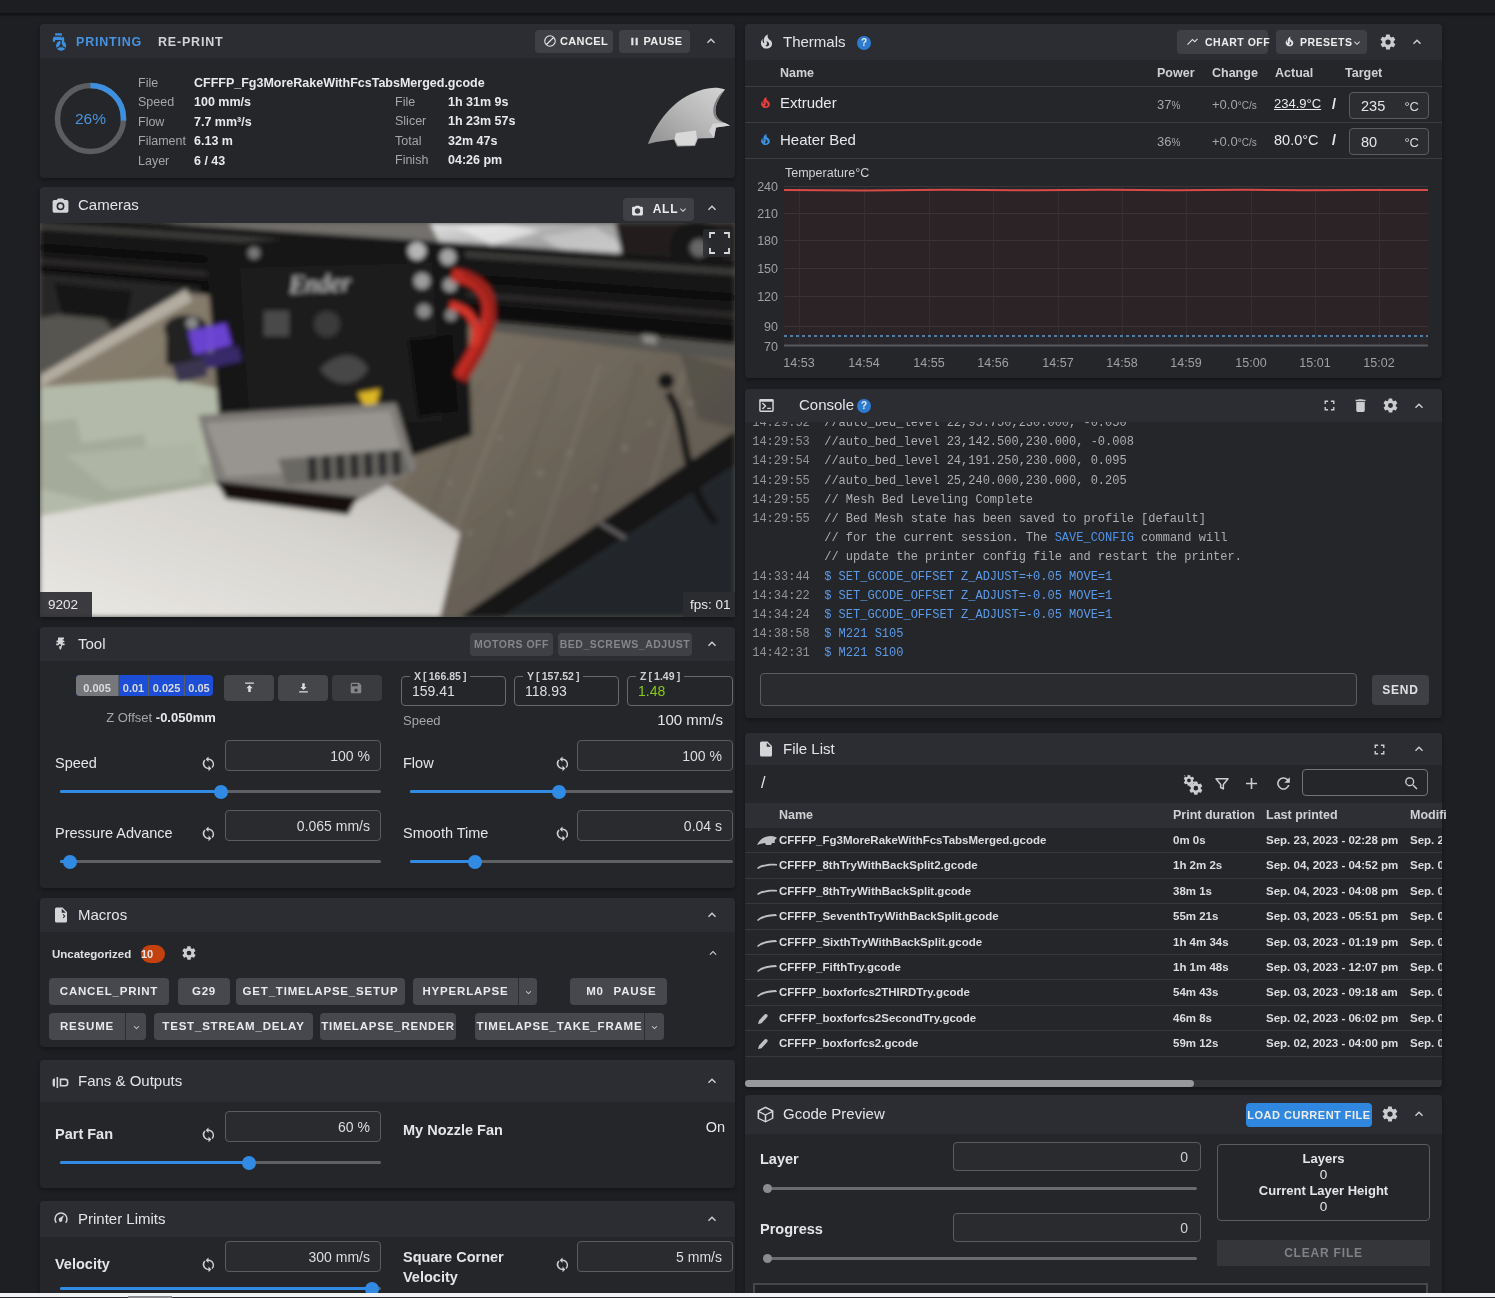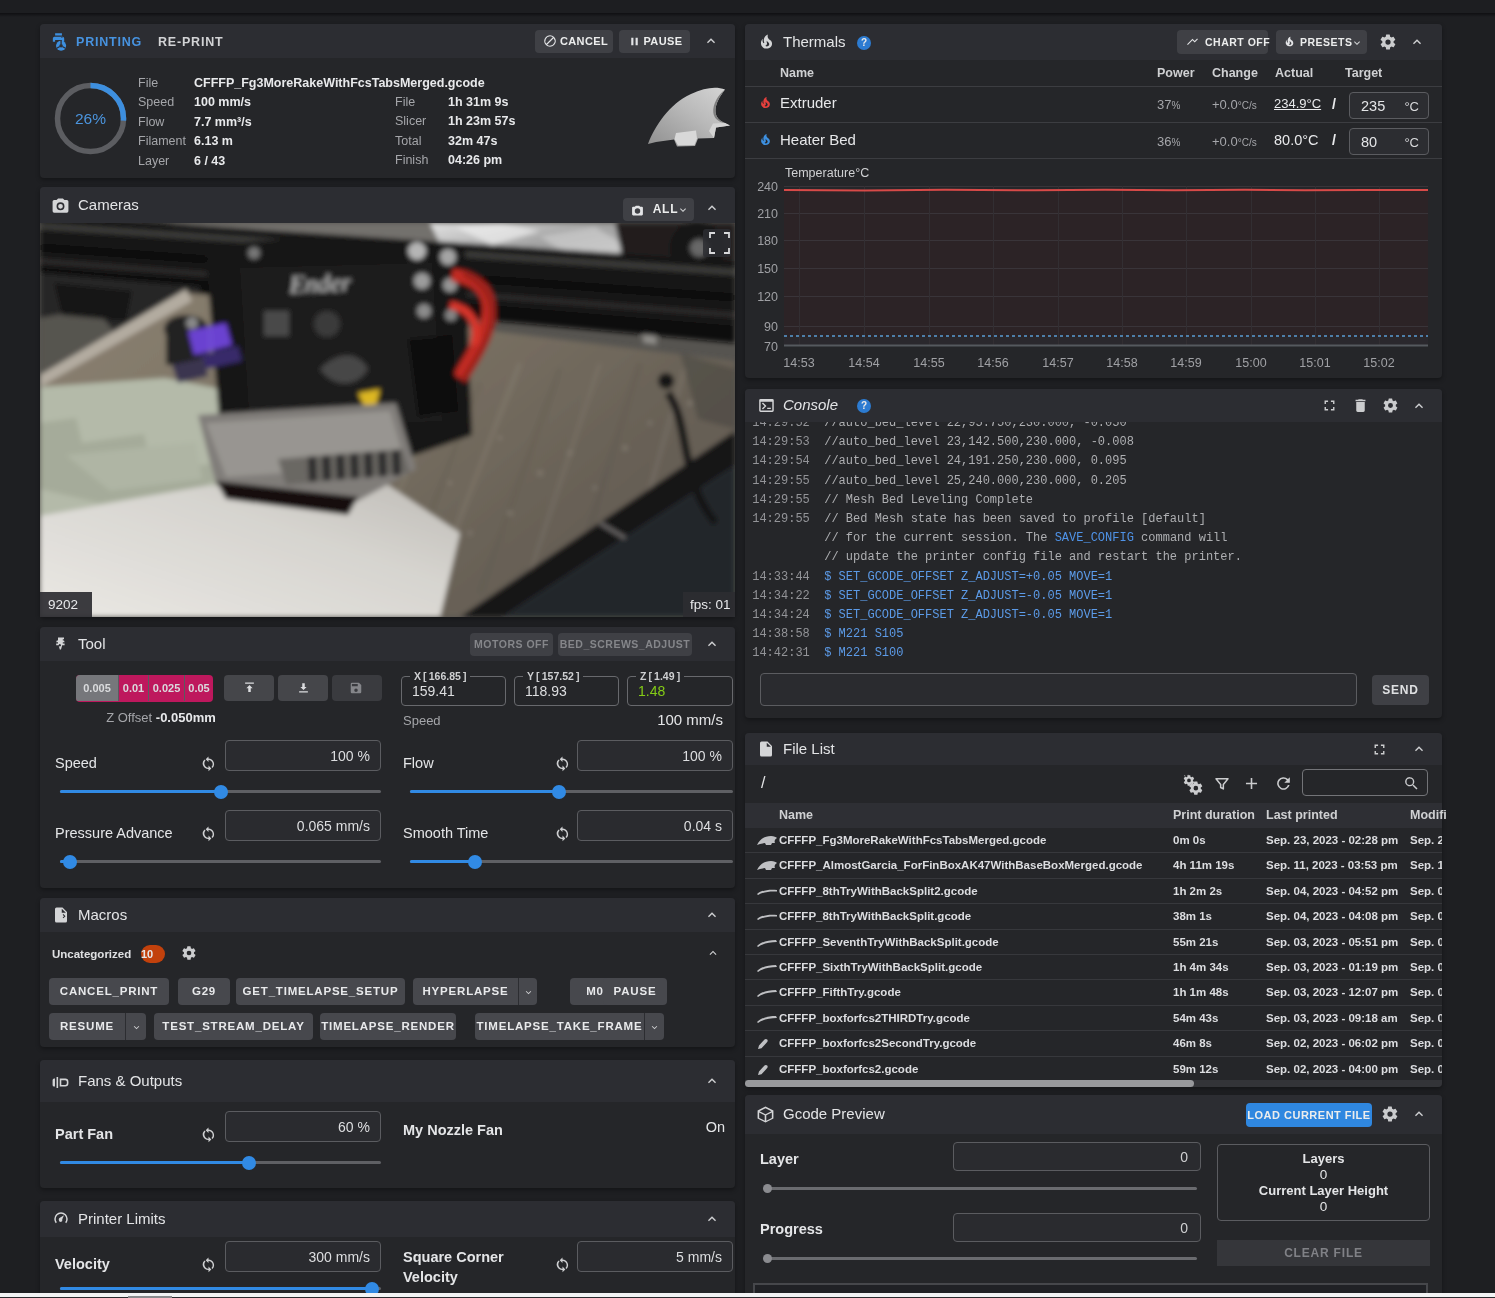--- a/index.html
+++ b/index.html
@@ -244,21 +244,21 @@
     <svg class="abs" style="left:12px;top:8px;" width="18" height="18" viewBox="0 0 24 24">
         <path fill="#d4d5d7" d="M7 2h10v3h-2v2h2l1 3h-3v2h3v3h-4l-2 7h-2l-2-7H4v-3h3V10H4l1-3h2V5H7V2m5 13a2 2 0 1 0 0 .01z" transform="scale(0.8) translate(3,2)"></path>
       </svg>
     <div class="ptitle" style="left:38px;top:8px;">Tool</div>
     <div class="hbtn" style="left:430px;top:6px;width:83px;height:23px;line-height:23px;color:#85868a;background:#3f4045;font-size:10.5px;letter-spacing:.5px;white-space:nowrap;">MOTORS OFF</div>
     <div class="hbtn" style="left:518px;top:6px;width:134px;height:23px;line-height:23px;color:#85868a;background:#3f4045;font-size:10.5px;letter-spacing:.5px;white-space:nowrap;">BED_SCREWS_ADJUST</div>
     <svg class="chev" style="left:664px;top:9px;" viewBox="0 0 24 24">
         <path fill="#d0d1d3" d="M7.4 15.4 12 10.8l4.6 4.6L18 14l-6-6-6 6z"></path>
       </svg>
 
-    <div class="abs" style="left:36px;top:48px;width:137px;height:27px;background:#be185d;border-radius:4px;overflow:hidden;font-size:11px;font-weight:bold;color:#dadbdd;">
+    <div class="abs" style="left:36px;top:48px;width:137px;height:21px;background:#1d4ed8;border-radius:4px;overflow:hidden;font-size:11px;font-weight:bold;color:#dadbdd;">
       <div class="abs" style="left:0;top:0;width:42px;height:26px;background:#76777b;text-align:center;line-height:26px;">0.005</div>
       <div class="abs" style="left:42px;top:0;width:30px;height:26px;text-align:center;line-height:26px;border-left:1px solid #5a5b5f;">0.01</div>
       <div class="abs" style="left:72px;top:0;width:36px;height:26px;text-align:center;line-height:26px;border-left:1px solid #5a5b5f;">0.025</div>
       <div class="abs" style="left:108px;top:0;width:29px;height:26px;text-align:center;line-height:26px;border-left:1px solid #5a5b5f;">0.05</div>
     </div>
     <div class="abs" style="left:184px;top:48px;width:50px;height:26px;background:#45464a;border-radius:4px;">
       <svg class="abs" style="left:18px;top:5px;" width="15" height="15" viewBox="0 0 24 24">
           <path fill="#dcdde0" d="M5 4h14v2H5zm7 4 5 5h-3v6h-4v-6H7l5-5z"></path>
         </svg>
     </div>
@@ -559,21 +559,21 @@
           <text x="634" y="204">15:02</text>
       </g>
     </svg>
   </div>
 
   <div class="panel" style="left:745px;top:389px;width:697px;height:329px;">
     <div class="phead" style="height:33px;"></div>
     <svg class="abs" style="left:12px;top:7px;" width="19" height="19" viewBox="0 0 24 24">
         <path fill="#d4d5d7" d="M20 19V7H4v12h16m0-16a2 2 0 0 1 2 2v14a2 2 0 0 1-2 2H4a2 2 0 0 1-2-2V5a2 2 0 0 1 2-2h16m-7 14v-2h5v2h-5m-3.4-4L5.8 9.2l1.4-1.4L12 12.6l-4.8 4.8-1.4-1.4 3.8-3.4z" transform="scale(0.92) translate(1,1)"></path>
       </svg>
-    <div class="ptitle" style="left:38px;top:7px;font-style:italic;">Console</div>
+    <div class="ptitle" style="left:54px;top:7px;">Console</div>
     <div class="abs" style="left:112px;top:10px;width:14px;height:14px;border-radius:50%;background:#2c7bd1;color:#e8e8e8;font-size:10px;font-weight:bold;text-align:center;line-height:14px;">?</div>
     <svg class="abs" style="left:576px;top:8px;" width="17" height="17" viewBox="0 0 24 24">
         <path fill="#cbccce" d="M5 5h5v2H7v3H5V5m9 0h5v5h-2V7h-3V5m3 9h2v5h-5v-2h3v-3M10 17v2H5v-5h2v3h3z"></path>
       </svg>
     <svg class="abs" style="left:607px;top:8px;" width="17" height="17" viewBox="0 0 24 24">
         <path fill="#cbccce" d="M19 4h-3.5l-1-1h-5l-1 1H5v2h14M6 19a2 2 0 0 0 2 2h8a2 2 0 0 0 2-2V7H6v12z"></path>
       </svg>
     <svg class="abs" style="left:637px;top:8px;" width="17" height="17" viewBox="0 0 24 24">
         <path fill="#cbccce" d="M12 15.5A3.5 3.5 0 1 1 15.5 12 3.5 3.5 0 0 1 12 15.5m7.4-2.5a7.8 7.8 0 0 0 .1-1 7.8 7.8 0 0 0-.1-1l2.1-1.7a.5.5 0 0 0 .1-.6l-2-3.5a.5.5 0 0 0-.6-.2l-2.5 1a7.6 7.6 0 0 0-1.7-1l-.4-2.6a.5.5 0 0 0-.5-.4h-4a.5.5 0 0 0-.5.4L9 5a7.6 7.6 0 0 0-1.7 1l-2.5-1a.5.5 0 0 0-.6.2l-2 3.5a.5.5 0 0 0 .1.6L4.5 11a7.8 7.8 0 0 0-.1 1 7.8 7.8 0 0 0 .1 1l-2.1 1.7a.5.5 0 0 0-.1.6l2 3.5a.5.5 0 0 0 .6.2l2.5-1a7.6 7.6 0 0 0 1.7 1l.4 2.6a.5.5 0 0 0 .5.4h4a.5.5 0 0 0 .5-.4l.4-2.6a7.6 7.6 0 0 0 1.7-1l2.5 1a.5.5 0 0 0 .6-.2l2-3.5a.5.5 0 0 0-.1-.6z"></path>
       </svg>
@@ -650,29 +650,20 @@
           <svg class="ficon" width="22" height="12" viewBox="0 0 22 12">
             <path fill="#bfc0c3" d="M1 10 C4 4 9 1 15 1 C18 1 20 2 21 3 C19 4 18 6 19 8 L16 8 L15 10 L10 10 L9 8 L4 9 Z"></path>
           </svg>
           <span class="fname">CFFFP_Fg3MoreRakeWithFcsTabsMerged.gcode</span>
           <span class="fdur">0m 0s</span>
           <span class="fdate">Sep. 23, 2023 - 02:28 pm</span>
           <span class="fmod">Sep. 2</span>
         </div>
       <div class="frow">
           <svg class="ficon" width="22" height="12" viewBox="0 0 22 12">
-            <path fill="#bfc0c3" d="M1 10 C4 4 9 1 15 1 C18 1 20 2 21 3 C19 4 18 6 19 8 L16 8 L15 10 L10 10 L9 8 L4 9 Z"></path>
-          </svg>
-          <span class="fname">CFFFP_AlmostGarcia_ForFinBoxAK47WithBaseBoxMerged.gcode</span>
-          <span class="fdur">4h 11m 19s</span>
-          <span class="fdate">Sep. 11, 2023 - 03:53 pm</span>
-          <span class="fmod">Sep. 1</span>
-        </div>
-      <div class="frow">
-          <svg class="ficon" width="22" height="12" viewBox="0 0 22 12">
             <path fill="#bfc0c3" d="M1 8 C6 4 14 3 21 4 L21 5.5 C14 5 7 6 2 9 Z"></path>
           </svg>
           <span class="fname">CFFFP_8thTryWithBackSplit2.gcode</span>
           <span class="fdur">1h 2m 2s</span>
           <span class="fdate">Sep. 04, 2023 - 04:52 pm</span>
           <span class="fmod">Sep. 0</span>
         </div>
       <div class="frow">
           <svg class="ficon" width="22" height="12" viewBox="0 0 22 12">
             <path fill="#bfc0c3" d="M1 8 C6 4 14 3 21 4 L21 5.5 C14 5 7 6 2 9 Z"></path>

